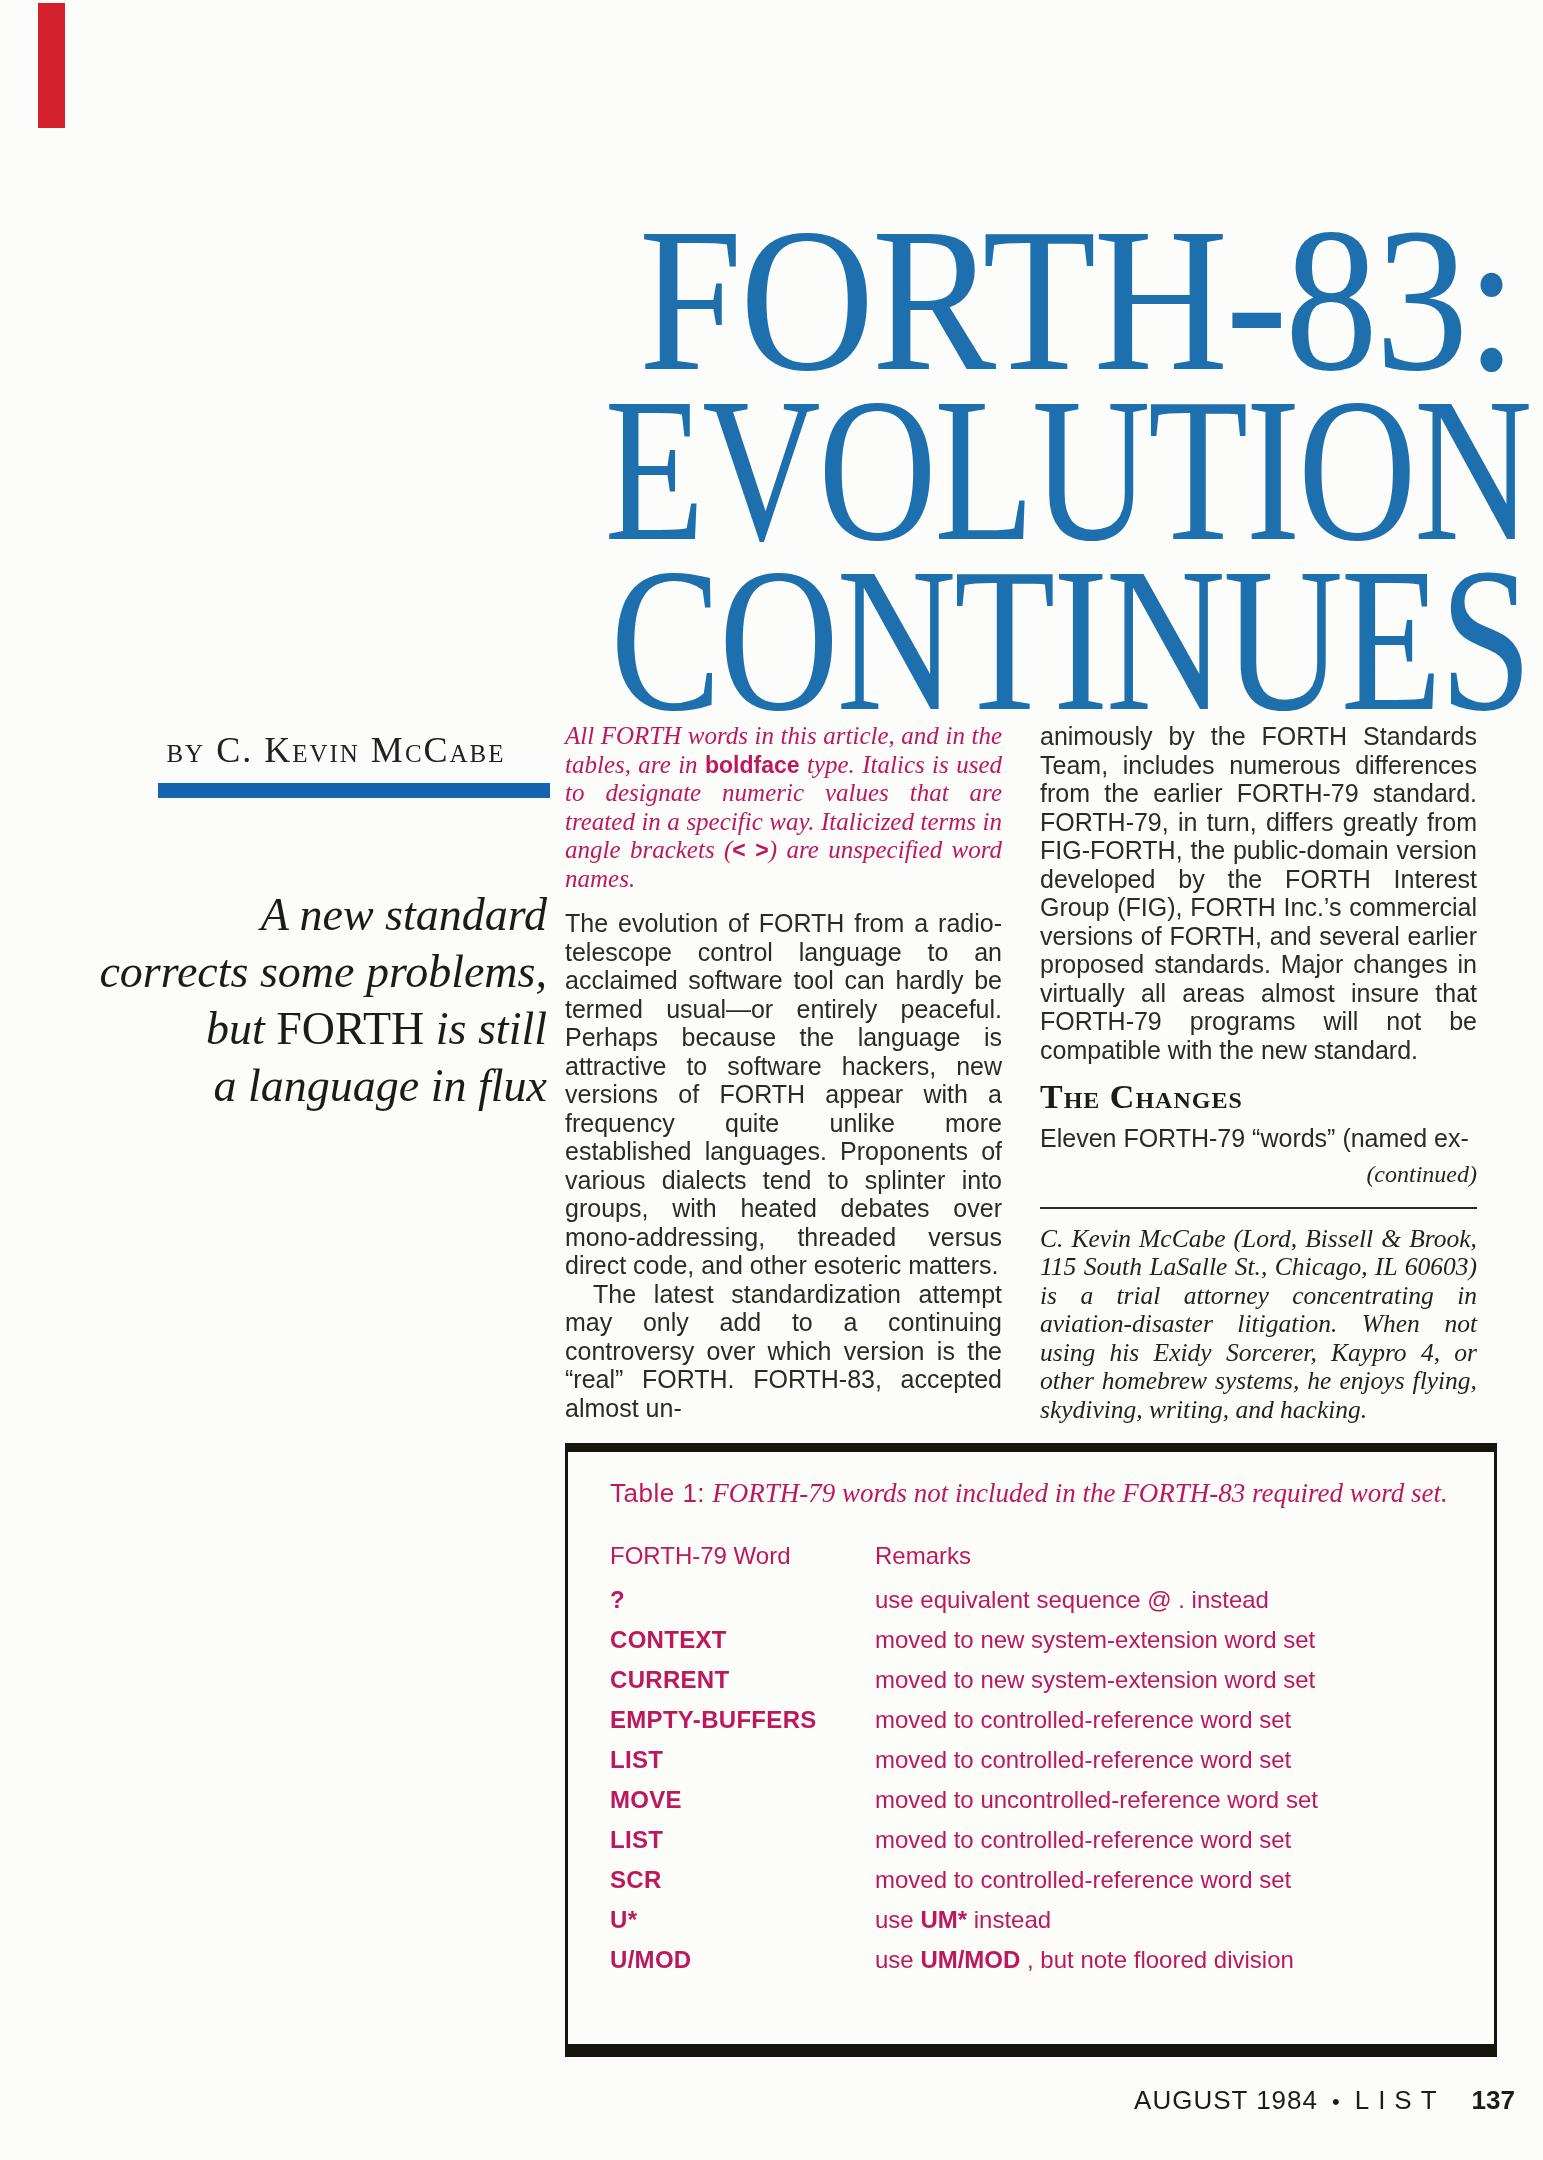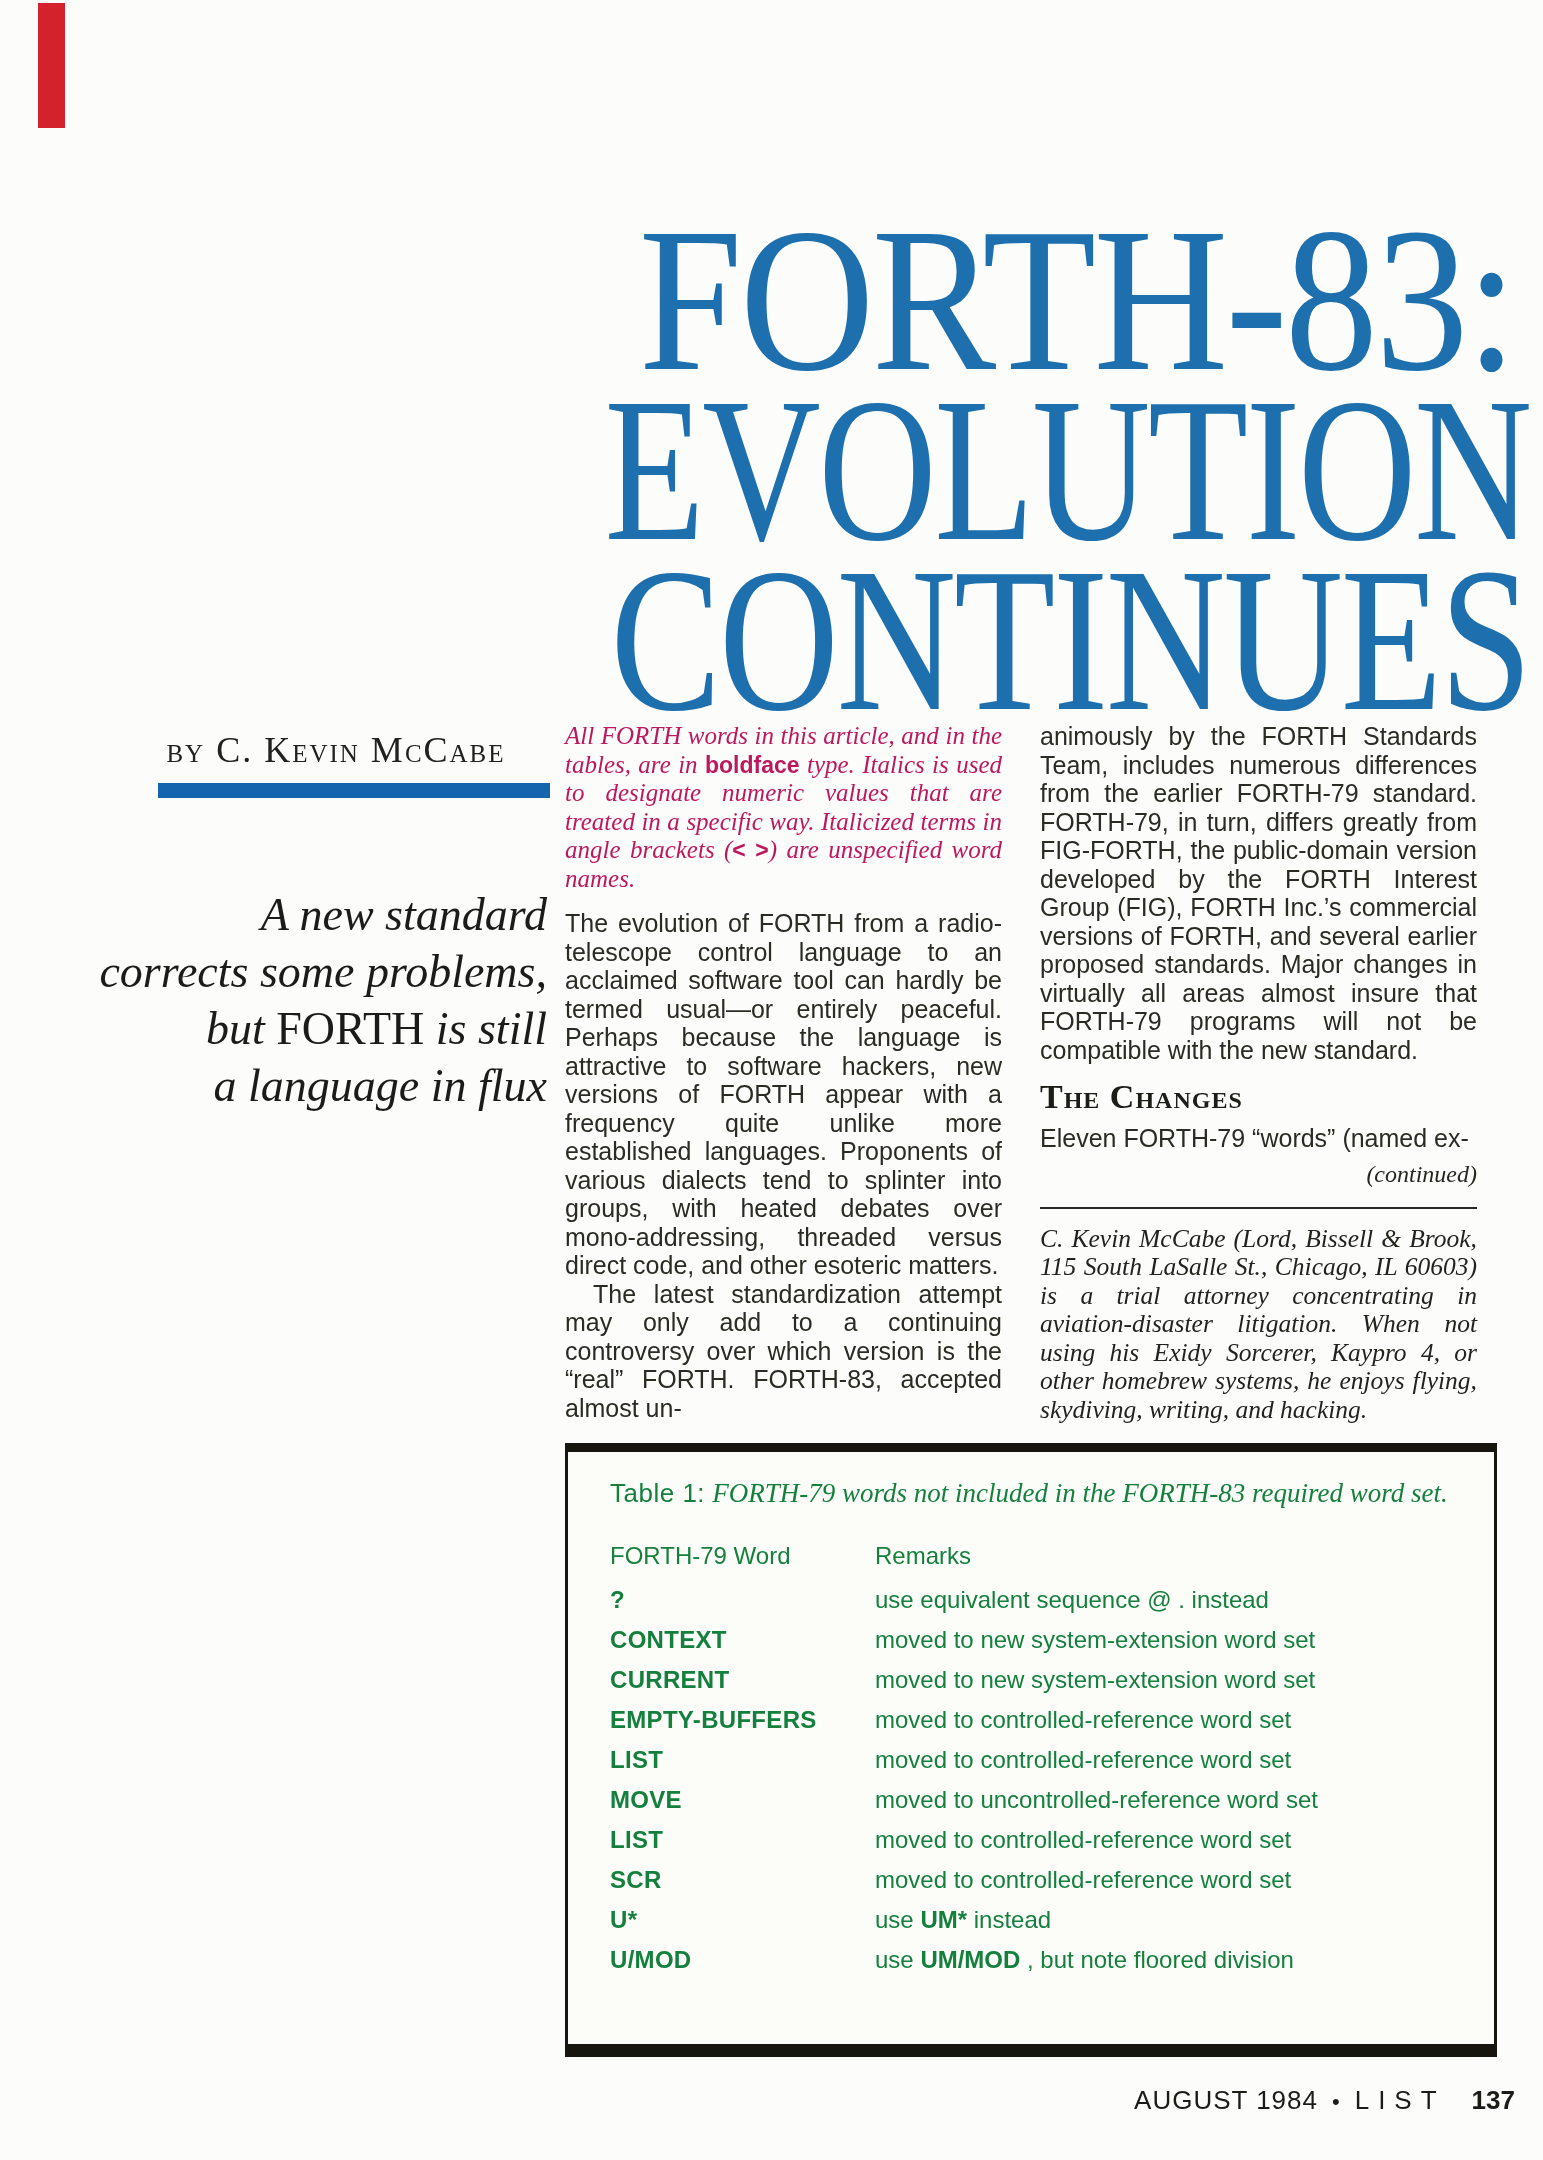--- a/index.html
+++ b/index.html
@@ -99,21 +99,21 @@
 
   
   .table-box{
     position:absolute;left:565px;top:1443px;width:932px;height:614px;
     box-sizing:border-box;
     border:3px solid #16160f;
     border-top-width:9px;
     border-bottom-width:13px;
     background:#fcfcf9;
     padding:26px 28px 0 42px;
-    color:#15803d;
+    color:#be185d;
   }
   .tcaption{font-size:26px;line-height:30px;margin:0 0 34px 0;white-space:nowrap;}
   .tcaption .lbl{font-family:"Liberation Sans",sans-serif;letter-spacing:0.5px;}
   .tcaption .itl{font-family:"Liberation Serif",serif;font-style:italic;font-size:27px;}
   .thead,.trow{display:grid;grid-template-columns:265px 1fr;align-items:start;}
   .thead{height:44px;font-size:24px;}
   .trow{height:40px;font-size:24px;}
   .tword{font-weight:700;letter-spacing:0.3px;}
   .trem .seg-b{font-weight:700;}
 

